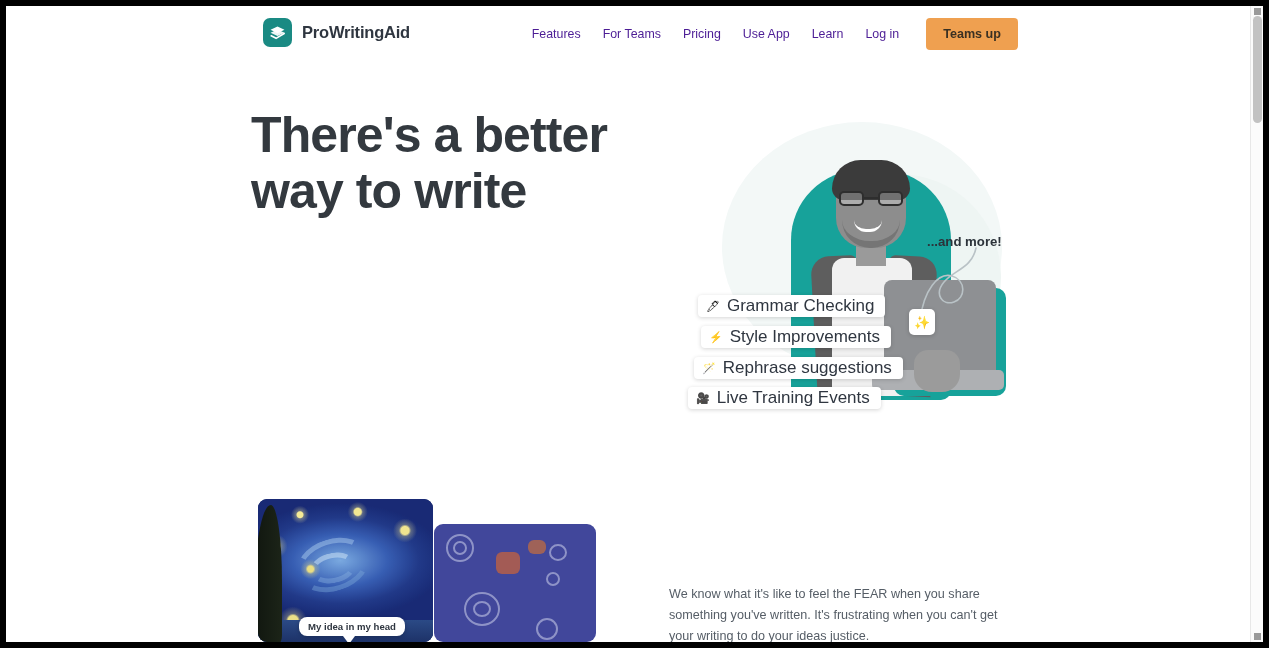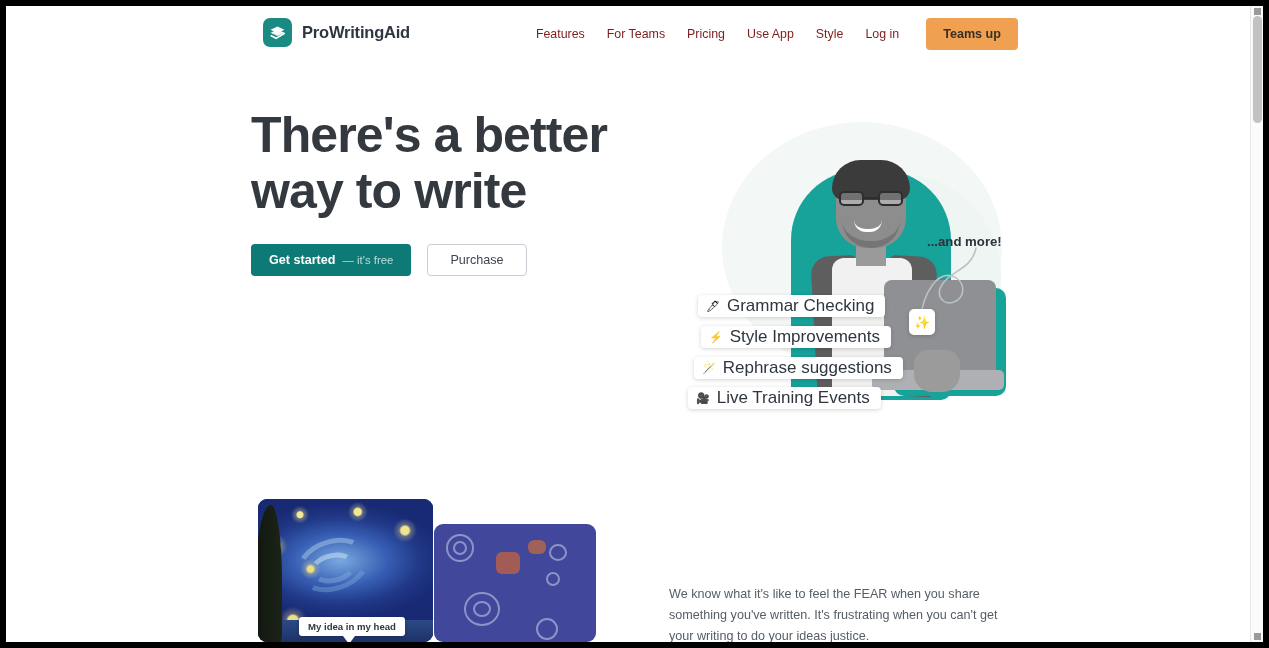--- a/index.html
+++ b/index.html
@@ -107,21 +107,21 @@
   #main-nav {
     position: absolute;
     right: 232px;
     top: 12px;
     display: flex;
     align-items: center;
     gap: 0px;
   }
   .nav-link {
     font-size: 12.4px;
-    color: #7f1d1d;
+    color: #4c1d95;
     text-decoration: none;
     padding: 7px 11px;
     white-space: nowrap;
   }
   #signup-button {
     margin-left: 16px;
     background: #efa050;
     color: #3a3022;
     font-size: 12.6px;
     font-weight: bold;
@@ -518,21 +518,21 @@
     width: 100%;
     height: 22px;
     background: linear-gradient(to top, #1d3268, #2b4a86);
     z-index: 2;
   }
   #my-idea-label {
     position: absolute;
     left: 48px;
     top: 118px;
     background: #ffffff;
-    border-radius: 3px;
+    border-radius: 8px;
     padding: 4px 9px;
     font-size: 9.6px;
     color: #2f3640;
     font-weight: bold;
     box-shadow: 0 1px 4px rgba(0,0,0,0.22);
     white-space: nowrap;
     z-index: 8;
   }
   #my-idea-tail {
     position: absolute;
@@ -626,39 +626,32 @@
             </svg>
           </span>
           <span id="brand-name">ProWritingAid</span>
         </a>
 
         <nav id="main-nav">
           <a class="nav-link" href="#">Features</a>
           <a class="nav-link" href="#">For Teams</a>
           <a class="nav-link" href="#">Pricing</a>
           <a class="nav-link" href="#">Use App</a>
-          <a class="nav-link" href="#">Style</a>
+          <a class="nav-link" href="#">Learn</a>
           <a class="nav-link" href="#">Log in</a>
           <button id="signup-button">Teams up</button>
         </nav>
 
       </header>
 
       <section id="hero">
 
         <div id="hero-copy">
           <h1 id="hero-title">There's a better way to write</h1>
 
-          <div id="hero-actions">
-            <button id="get-started-button">
-              <span id="get-started-label">Get started</span>
-              <span id="get-started-note">— it's free</span>
-            </button>
-            <button id="purchase-button">Purchase</button>
-          </div>
 
         </div>
 
         <div id="hero-illustration">
           <div id="illus-blob"></div>
           <div id="illus-blob-2"></div>
           <div id="illus-teal-body"></div>
 
           <div id="illus-person">
             <div id="person-jacket-left"></div>

